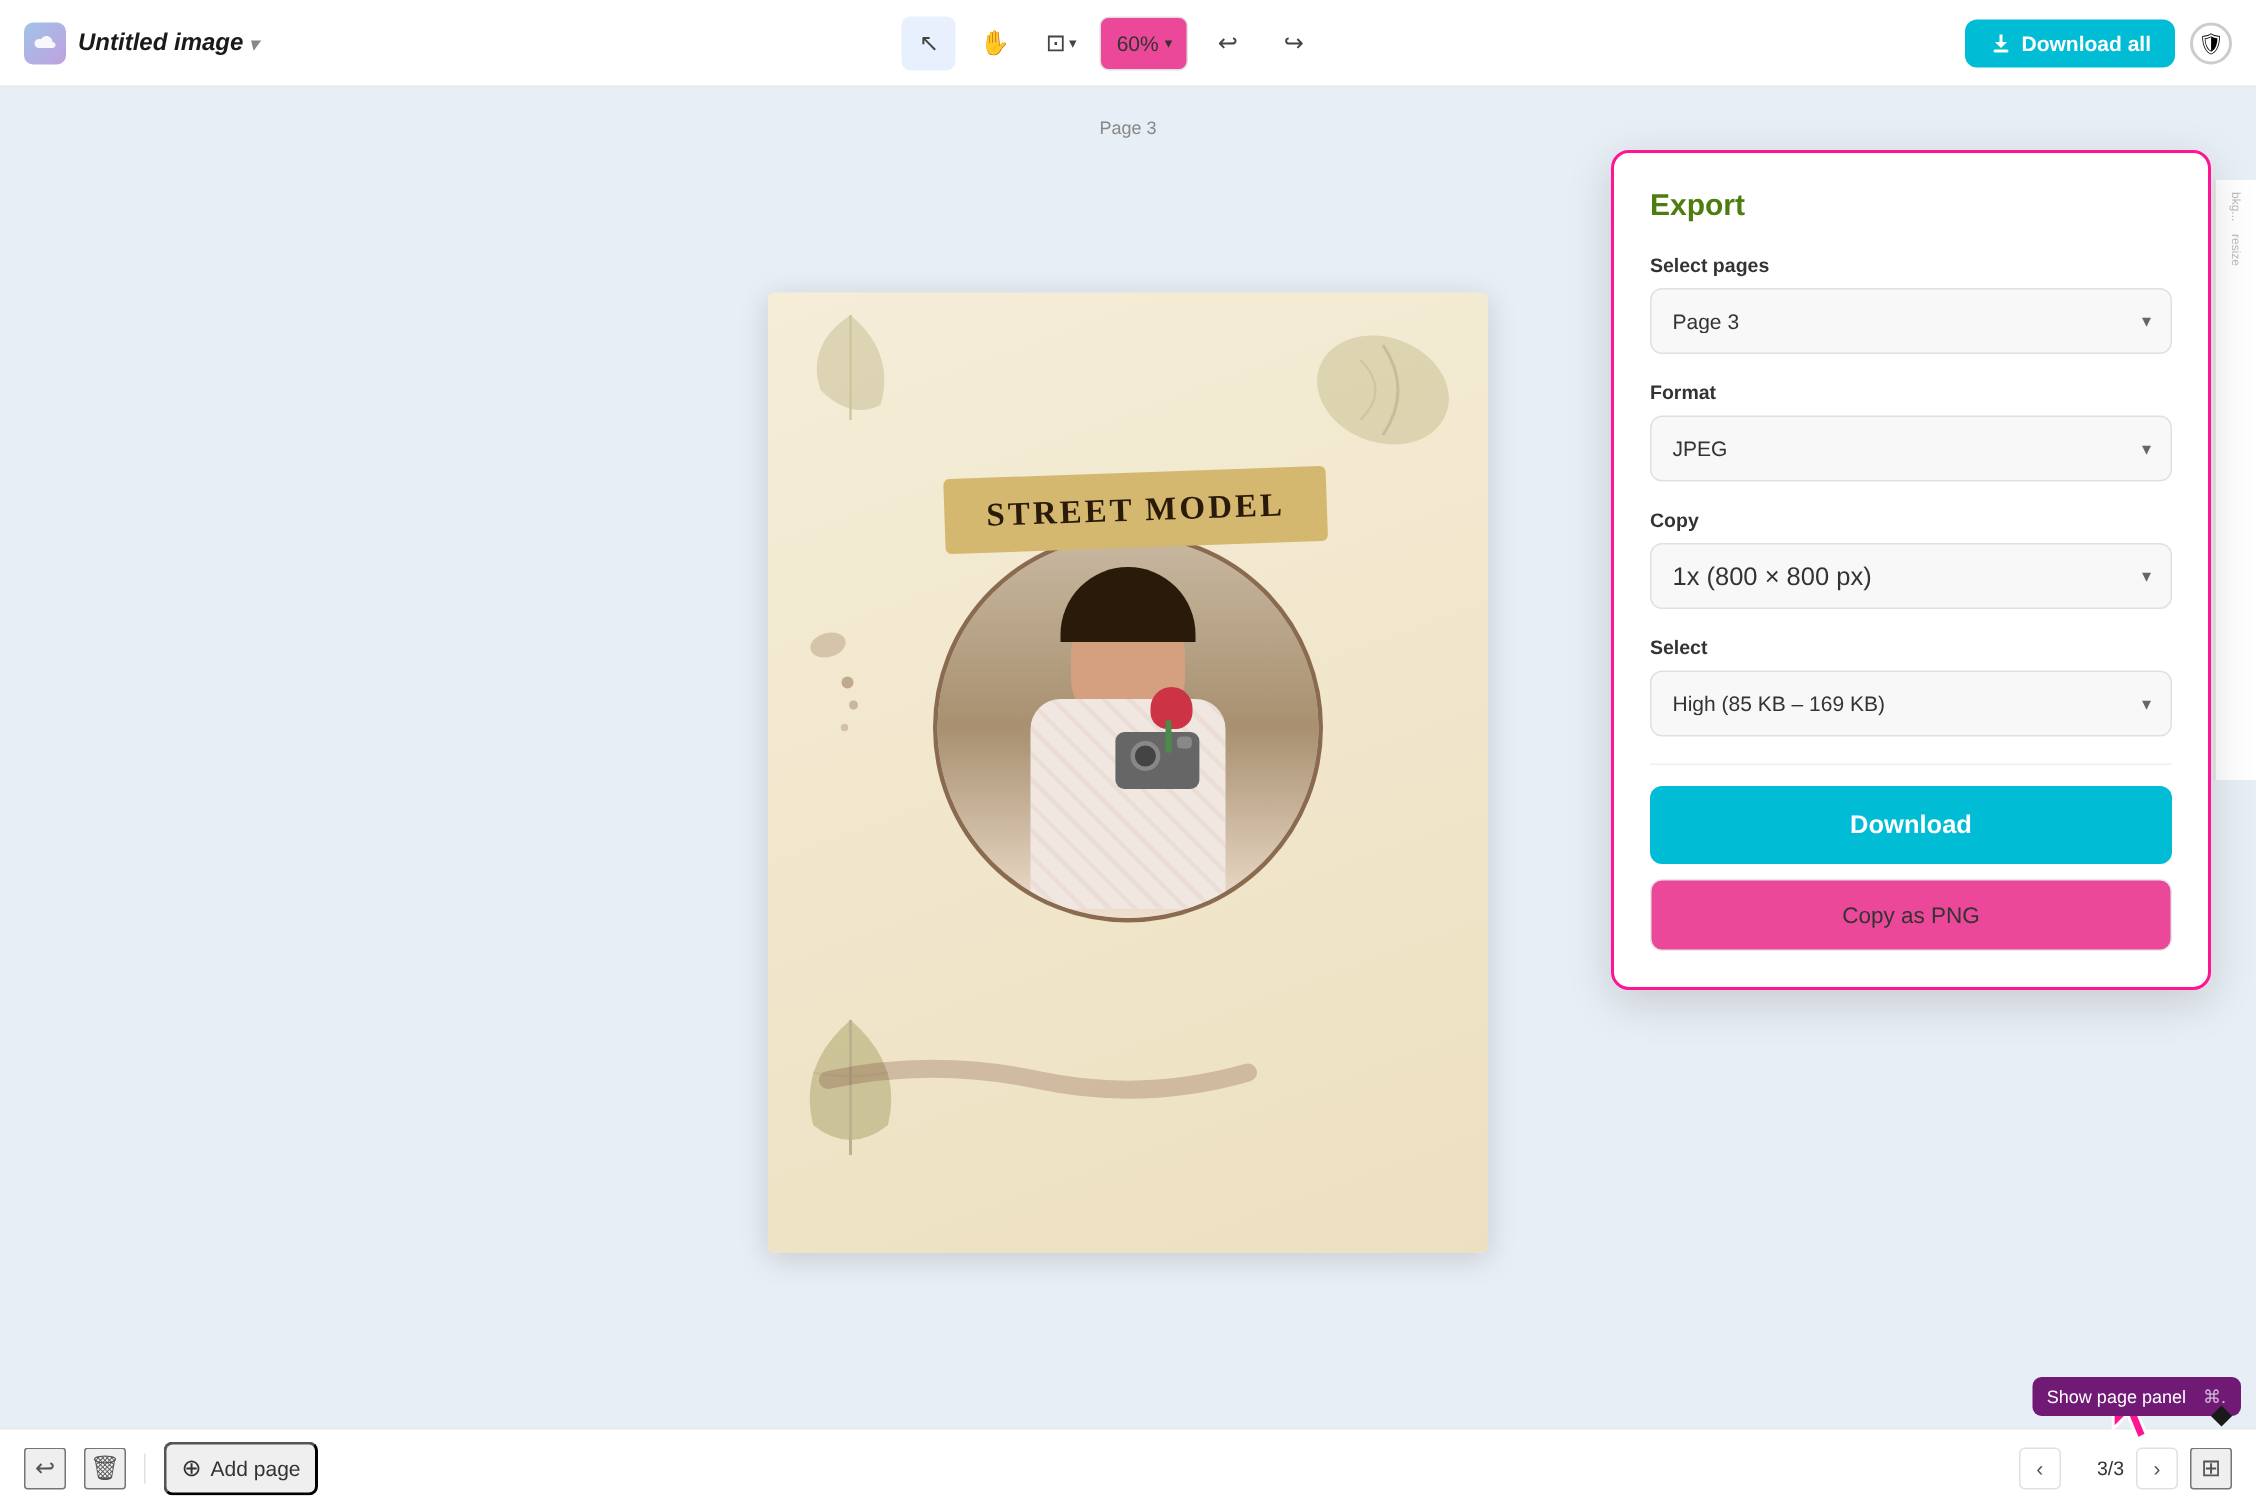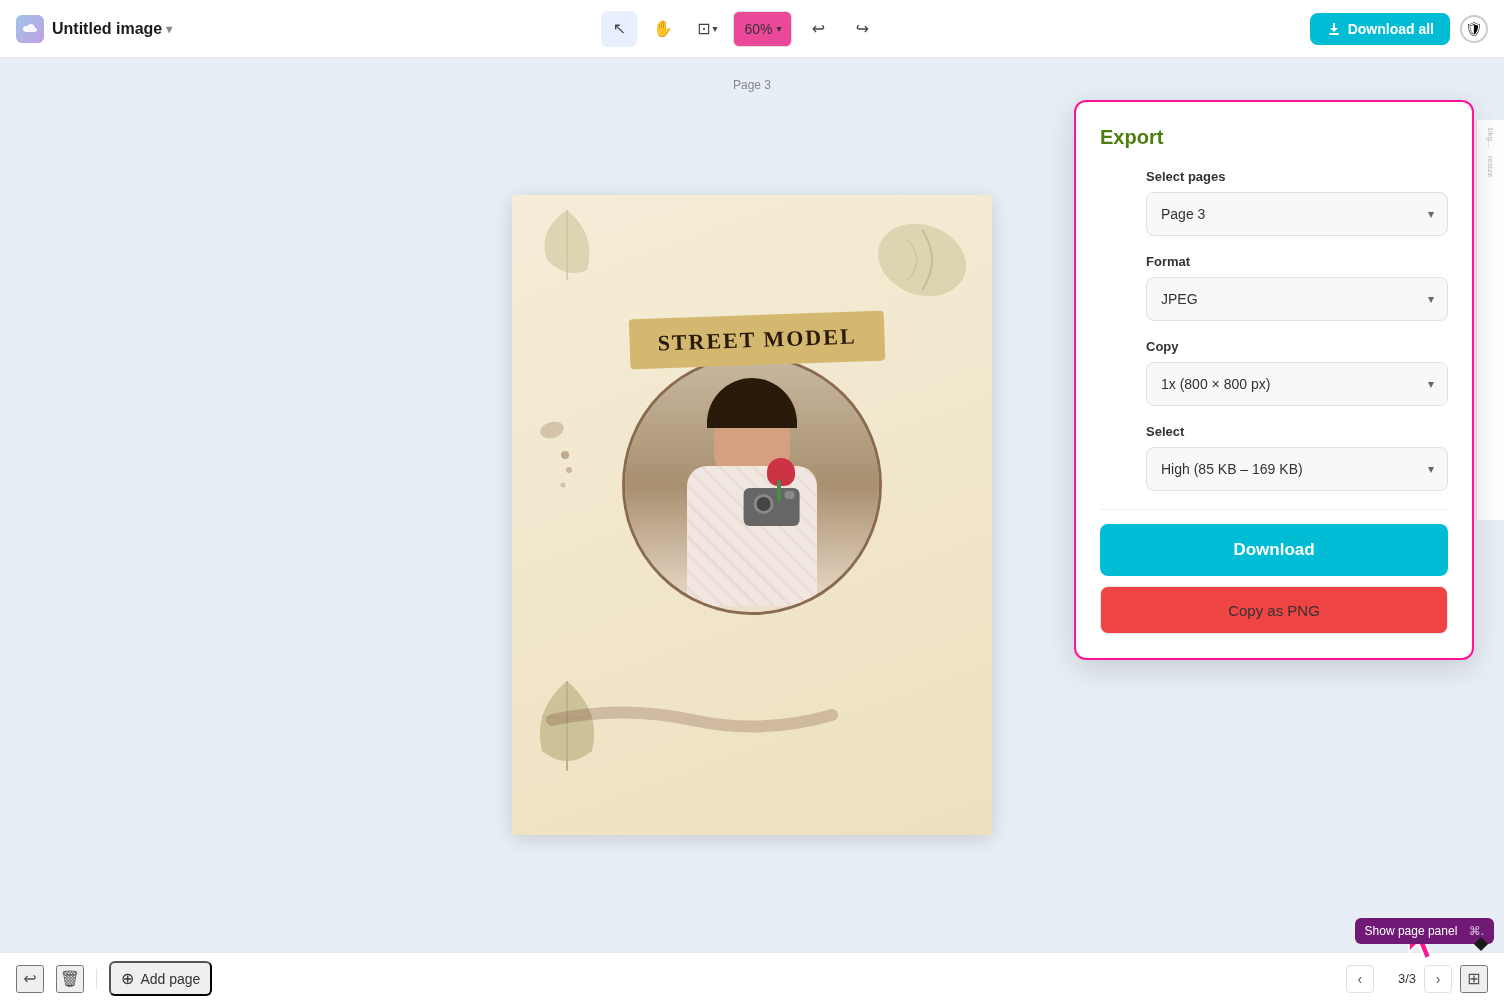--- a/index.html
+++ b/index.html
@@ -36,20 +36,21 @@
       display: flex; align-items: center; justify-content: center;
     }
     .project-title {
       font-size: 16px;
       font-weight: 600;
       color: #1a1a1a;
       display: flex;
       align-items: center;
       gap: 4px;
       cursor: pointer;
+      font-style: italic;
     }
     .toolbar-center {
       flex: 1;
       display: flex;
       align-items: center;
       justify-content: center;
       gap: 8px;
     }
     .tool-btn {
       width: 36px; height: 36px;
@@ -196,21 +197,20 @@
       z-index: 20;
     }
     .export-title {
       font-size: 20px;
       font-weight: 700;
       color: #4d7c0f;
       margin-bottom: 20px;
     }
     .export-section {
       margin-bottom: 18px;
-      margin-left: 46px;
     }
     .export-label {
       font-size: 13px;
       font-weight: 600;
       color: #333;
       margin-bottom: 8px;
     }
     .select-wrapper {
       position: relative;
       width: 100%;
@@ -245,21 +245,21 @@
       border: none;
       border-radius: 8px;
       font-size: 17px;
       font-weight: 600;
       cursor: pointer;
       margin-bottom: 10px;
     }
     .copy-png-btn {
       width: 100%;
       height: 48px;
-      background: #ef4444;
+      background: #ec4899;
       color: #333;
       border: 1.5px solid #e8e8e8;
       border-radius: 8px;
       font-size: 15px;
       font-weight: 500;
       cursor: pointer;
     }
 
     
     .cursor-arrow {
@@ -546,21 +546,21 @@
         <option>GIF</option>
       </select>
       <span class="select-arrow">▾</span>
     </div>
   </div>
 
   
   <div class="export-section">
     <div class="export-label">Copy</div>
     <div class="select-wrapper">
-      <select style="font-size:14px;">
+      <select style="font-size:17px;">
         <option>1x (800 × 800 px)</option>
         <option>0.5x (400 × 400 px)</option>
         <option>2x (1600 × 1600 px)</option>
         <option>3x (2400 × 2400 px)</option>
       </select>
       <span class="select-arrow">▾</span>
     </div>
   </div>
 
   

